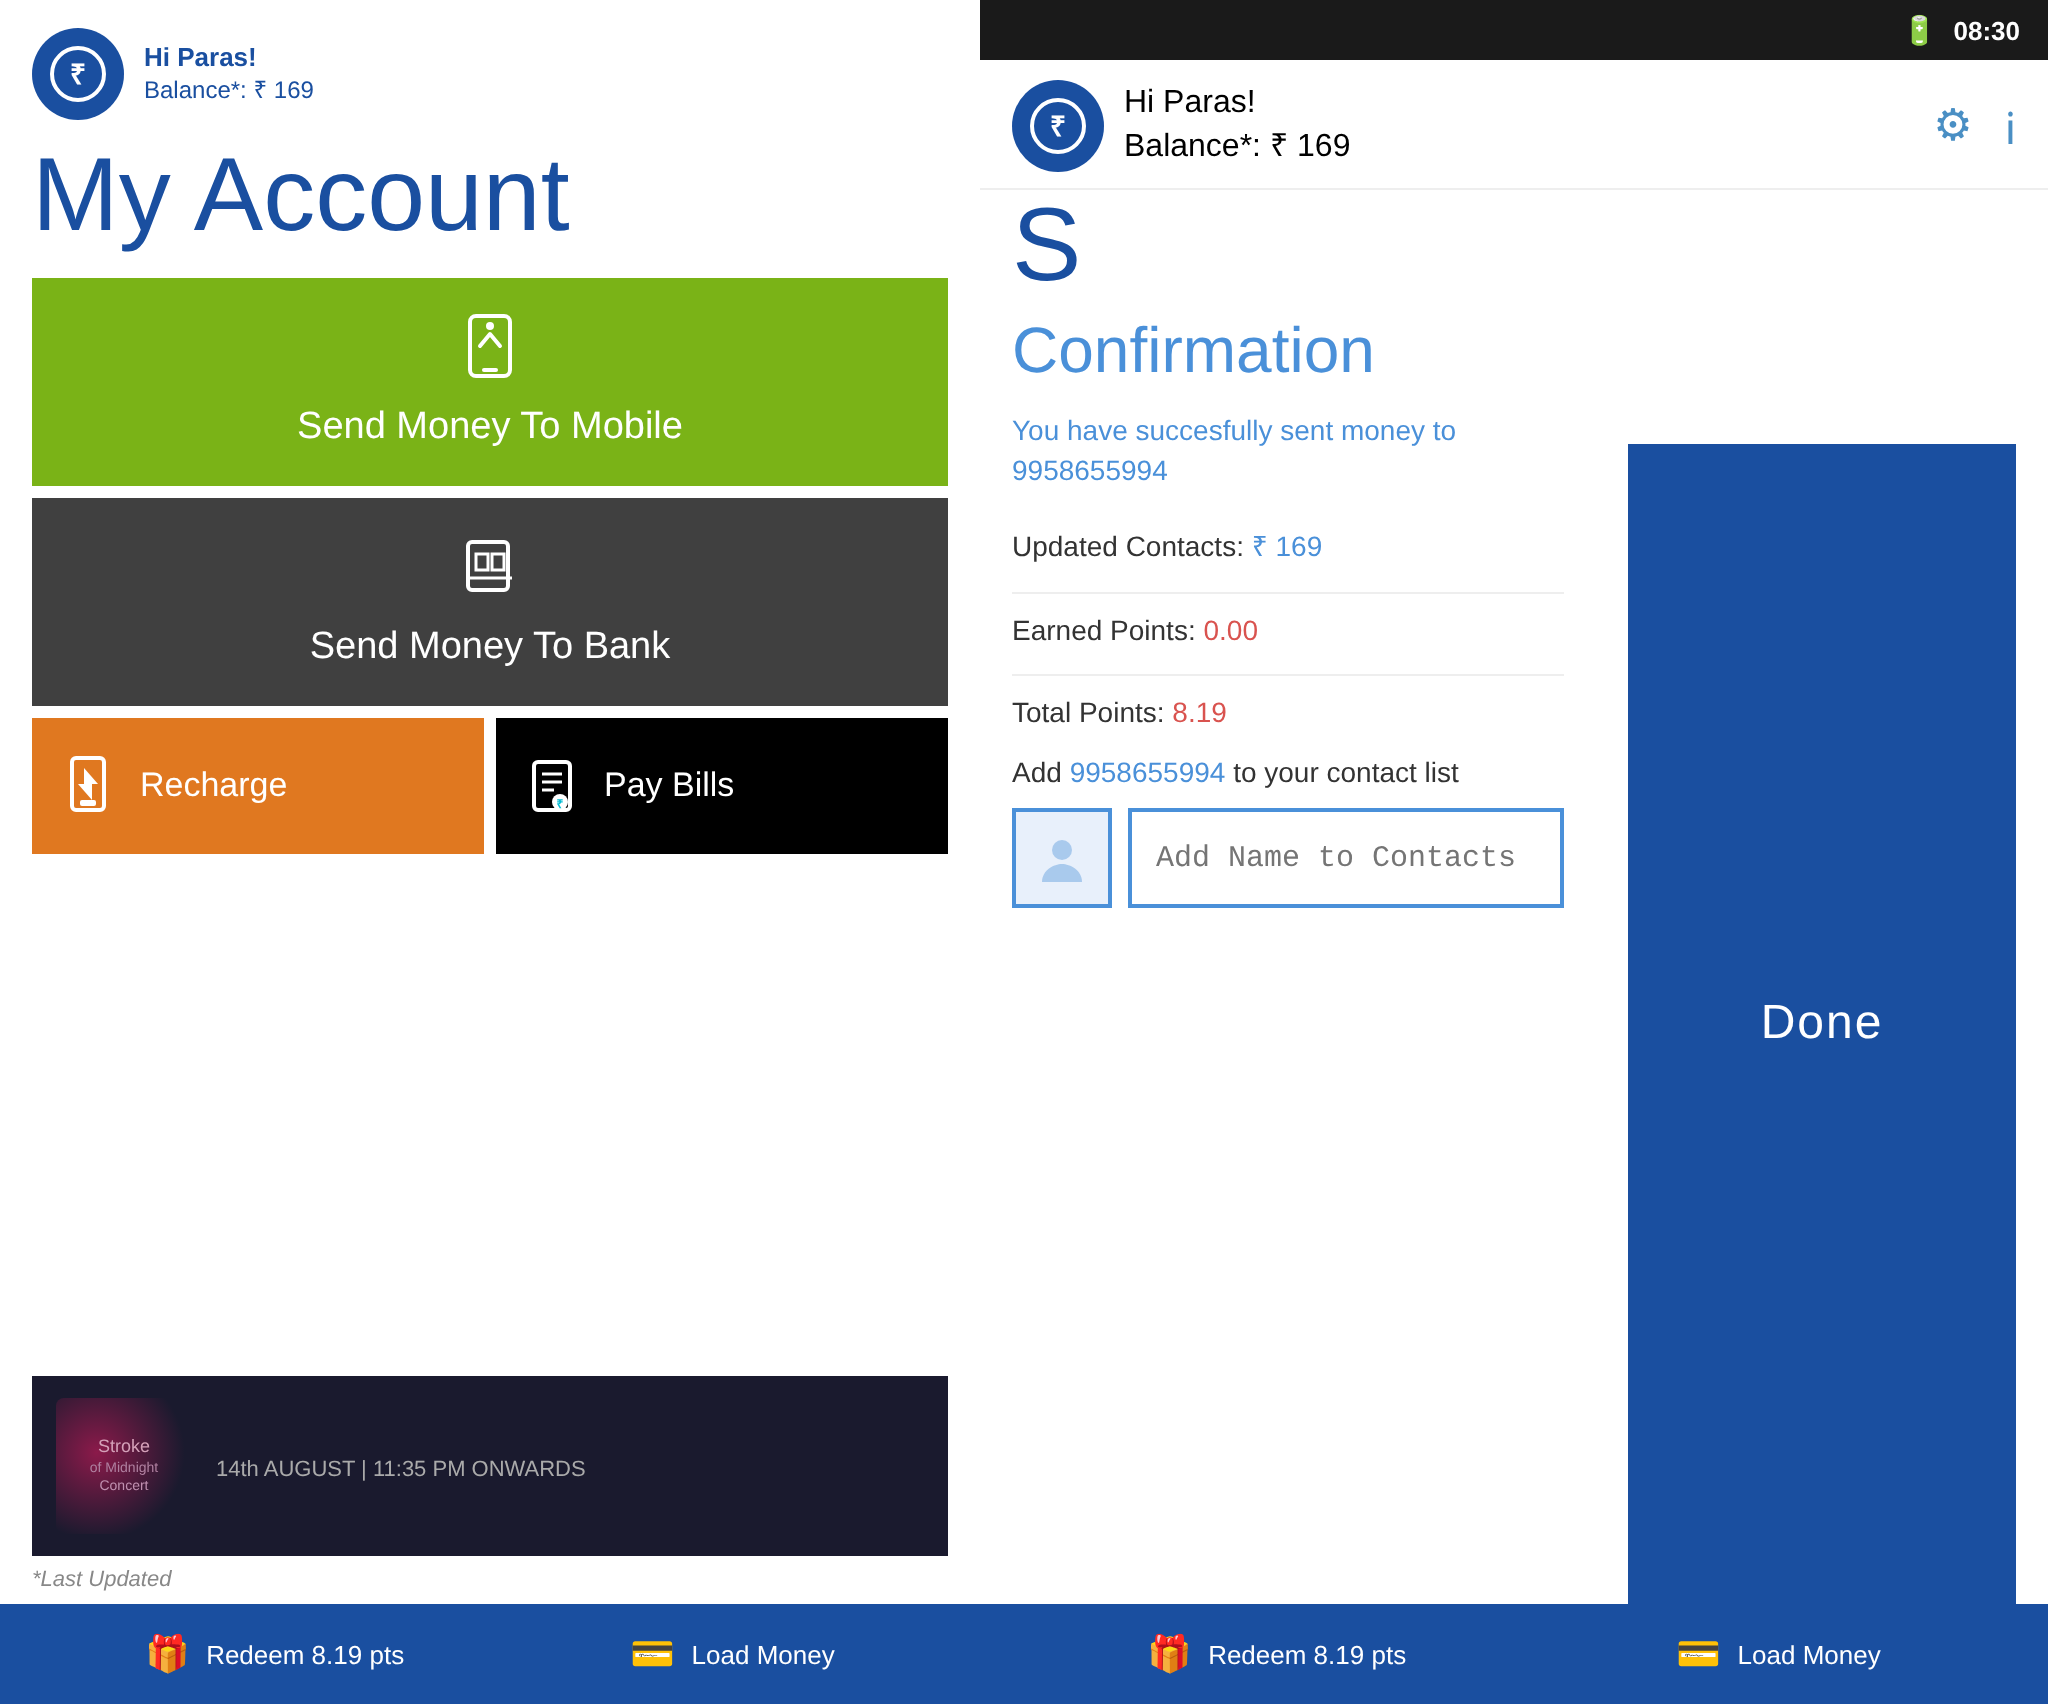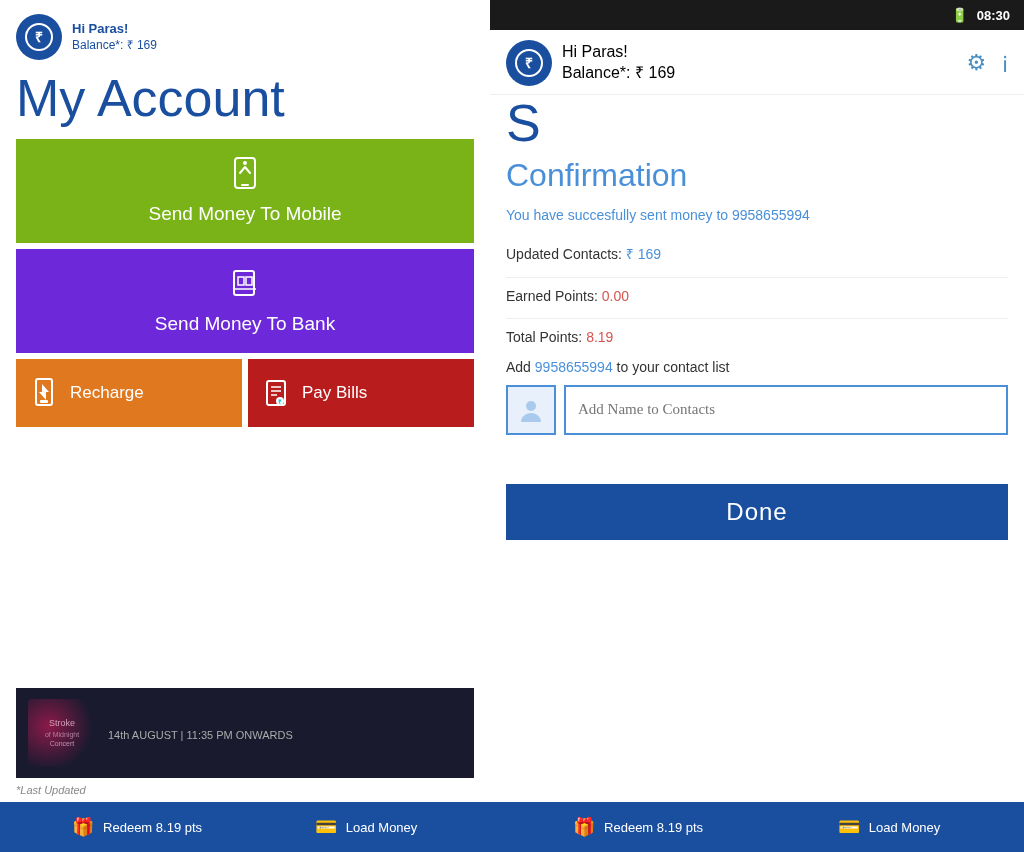--- a/index.html
+++ b/index.html
@@ -78,42 +78,42 @@
       padding: 18px 16px;
       color: #fff;
       font-size: 19px;
       font-weight: 400;
       cursor: pointer;
       margin-bottom: 6px;
       flex-direction: column;
     }
 
     .btn-send-mobile { background: #7ab317; }
-    .btn-send-bank { background: #6d28d9; text-align: right; }
+    .btn-send-bank { background: #404040; text-align: right; }
 
     .menu-btn-row {
       display: flex;
       gap: 6px;
       margin-bottom: 6px;
     }
 
     .menu-btn-half {
       flex: 1;
       display: flex;
       align-items: center;
       gap: 10px;
       padding: 18px 12px;
       color: #fff;
       font-size: 17px;
       font-weight: 400;
       cursor: pointer;
     }
 
     .btn-recharge { background: #e07820; }
-    .btn-paybills { background: #b91c1c; text-align: center; }
+    .btn-paybills { background: #000000; text-align: center; }
 
     .btn-icon {
       width: 32px;
       height: 32px;
       flex-shrink: 0;
       display: flex;
       align-items: center;
       justify-content: center;
     }
 
@@ -306,21 +306,21 @@
     }
 
     .contact-name-input {
       flex: 1;
       height: 50px;
       border: 2px solid #4a90d9;
       padding: 0 12px;
       font-size: 15px;
       color: #999;
       outline: none;
-      font-family: Liberation Serif, serif;
+      font-family: Liberation Mono, monospace;
     }
 
     .done-button {
       display: block;
       width: calc(100% - 32px);
       margin: 16px 16px 0 16px;
       background: #1a4fa0;
       color: #fff;
       font-size: 24px;
       font-weight: 400;
@@ -363,21 +363,21 @@
       color: #d4a0b8;
       line-height: 1.3;
       text-align: center;
     }
 
     
     .right-body {
       flex: 1;
       overflow-y: auto;
       display: flex;
-      flex-direction: column;
+      flex-direction: row;
     }
   </style>
 </head>
 <body>
 
 <div class="left-panel">
   <div class="left-header">
     <div class="logo-circle">
       <svg width="28" height="28" viewBox="0 0 28 28">
         <circle cx="14" cy="14" r="13" fill="none" stroke="#fff" stroke-width="2"></circle>

